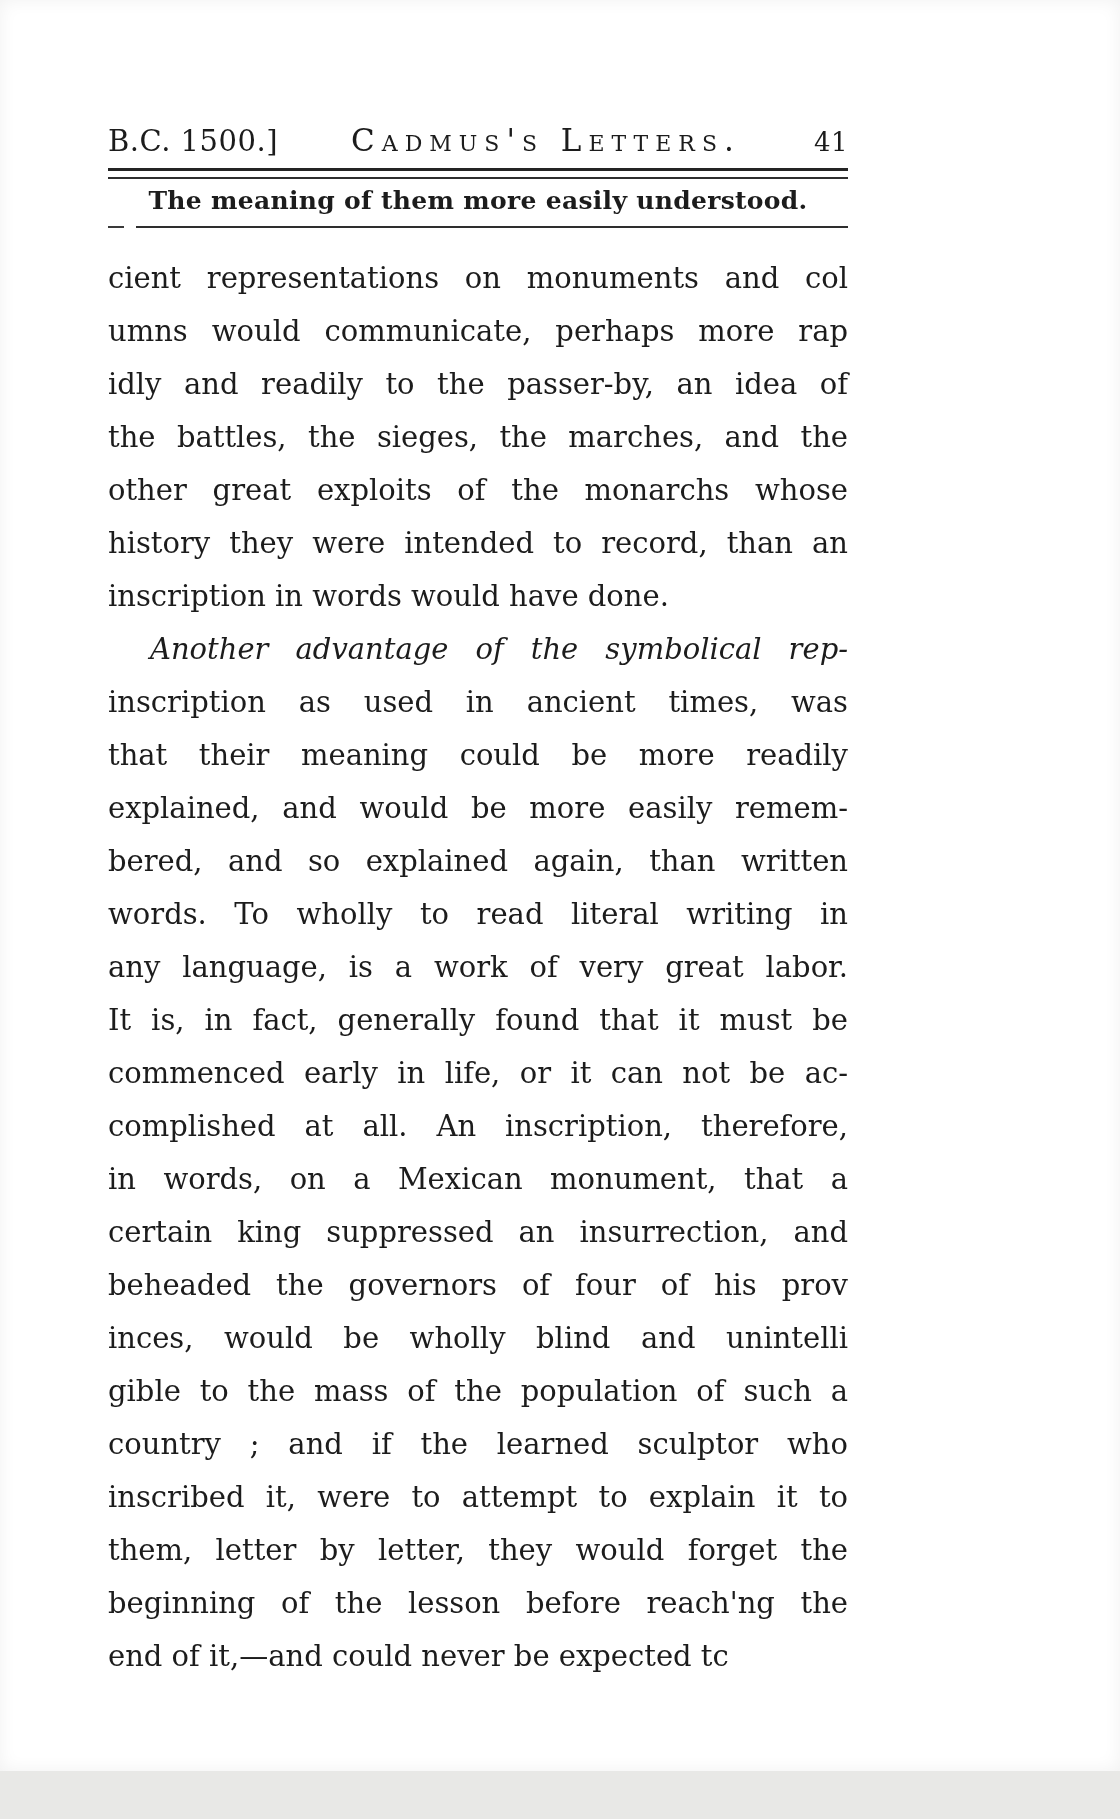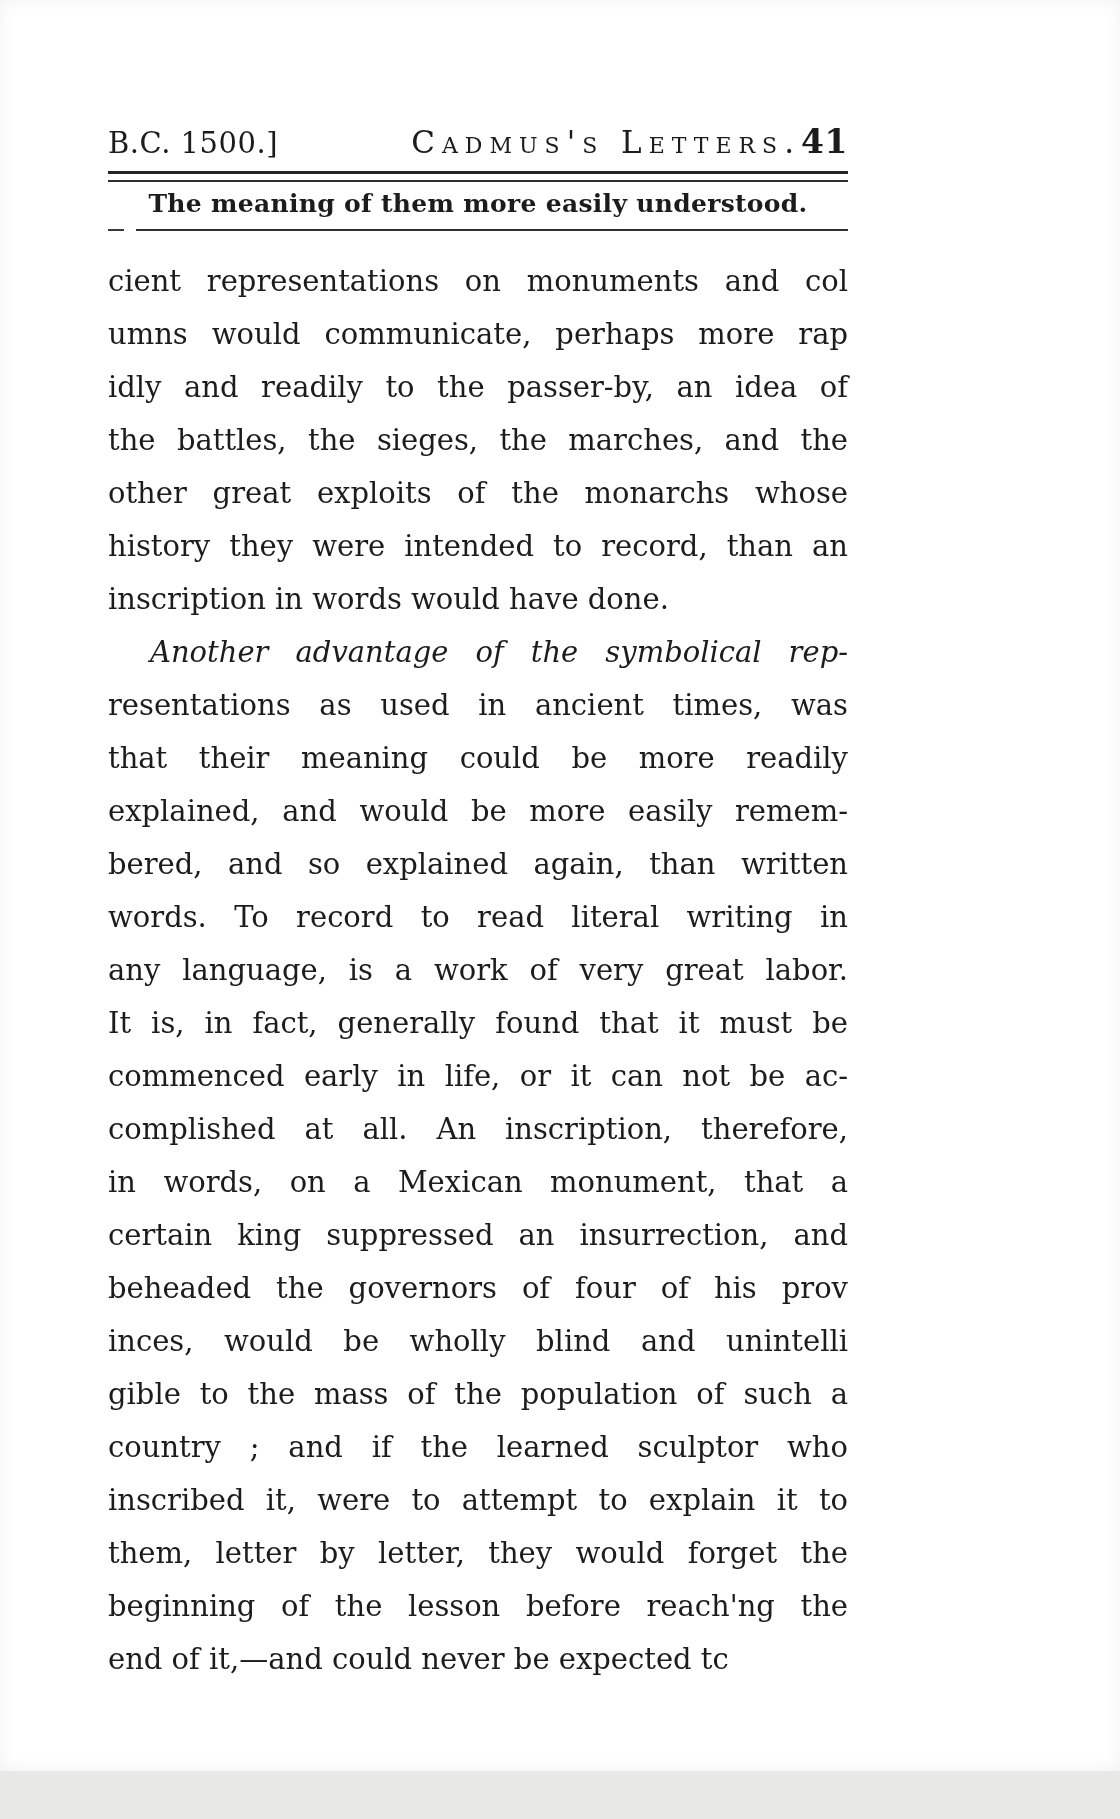--- a/index.html
+++ b/index.html
@@ -28,29 +28,29 @@
     display: flex;
     align-items: baseline;
     font-size: 29px;
     letter-spacing: 0.5px;
   }
   .header-date {
     white-space: nowrap;
   }
   .header-title {
     flex: 1;
-    text-align: right;
+    text-align: center;
     font-variant: small-caps;
     letter-spacing: 7px;
     font-size: 31px;
   }
   .page-number {
     white-space: nowrap;
-    font-weight: bold;
-    font-size: 33px;
+    font-weight: normal;
+    font-size: 26px;
   }
   .rule-double {
     margin-top: 10px;
     height: 6px;
     border-top: 3px solid #242424;
     border-bottom: 2px solid #2e2e2e;
   }
   .subtitle {
     margin-top: 7px;
     text-align: center;
@@ -112,25 +112,25 @@
 
     <div class="body-text">
         <div class="line">cient representations on monuments and col</div>
         <div class="line">umns would communicate, perhaps more rap</div>
         <div class="line">idly and readily to the passer-by, an idea of</div>
         <div class="line">the battles, the sieges, the marches, and the</div>
         <div class="line">other great exploits of the monarchs whose</div>
         <div class="line">history they were intended to record, than an</div>
         <div class="line last">inscription in words would have done.</div>
         <div class="line indent">Another advantage of the symbolical rep-</div>
-        <div class="line">resentations as used in ancient times, was</div>
+        <div class="line">inscription as used in ancient times, was</div>
         <div class="line">that their meaning could be more readily</div>
         <div class="line">explained, and would be more easily remem-</div>
         <div class="line">bered, and so explained again, than written</div>
-        <div class="line">words.  To record to read literal writing in</div>
+        <div class="line">words.  To wholly to read literal writing in</div>
         <div class="line">any language, is a work of very great labor.</div>
         <div class="line">It is, in fact, generally found that it must be</div>
         <div class="line">commenced early in life, or it can not be ac-</div>
         <div class="line">complished at all.  An inscription, therefore,</div>
         <div class="line">in words, on a Mexican monument, that a</div>
         <div class="line">certain king suppressed an insurrection, and</div>
         <div class="line">beheaded the governors of four of his prov</div>
         <div class="line">inces, would be wholly blind and unintelli</div>
         <div class="line">gible to the mass of the population of such a</div>
         <div class="line">country ; and if the learned sculptor who</div>

